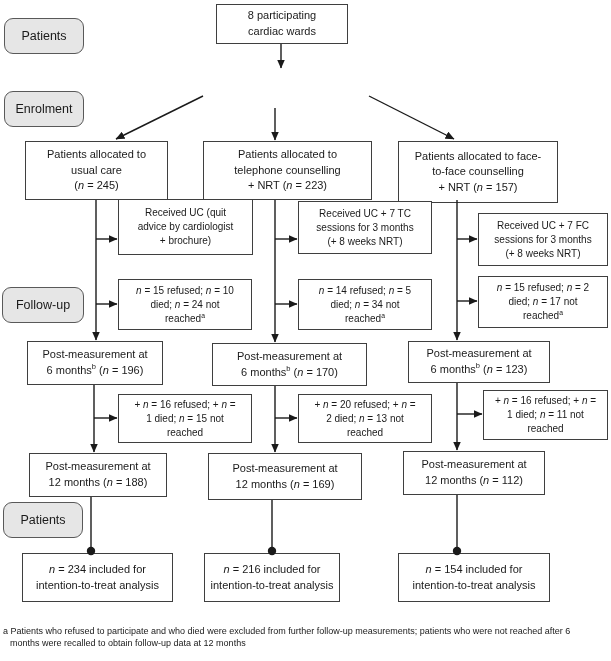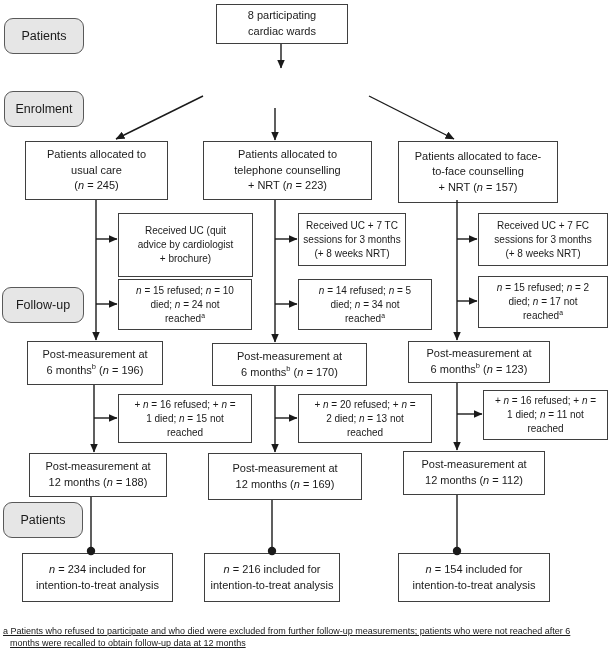--- a/index.html
+++ b/index.html
@@ -39,21 +39,21 @@
 
   svg.connectors{position:absolute;left:0;top:0;pointer-events:none;}
   svg.connectors line{stroke:var(--line);stroke-width:1.4;}
   svg.connectors .arrhead{fill:var(--line);}
   svg.connectors circle.dot{fill:var(--line);stroke:none;}
 
   .footnotes{
     position:absolute;left:3px;top:626px;width:598px;
     font-size:9px;line-height:1.3;
   }
-  .footnote{padding-left:7px;text-indent:-7px;text-decoration:underline;}
+  .footnote{padding-left:7px;text-indent:-7px;}
 </style>
 </head>
 <body>
 
 <div class="canvas">
 
   <div class="slabel" style="left:4px;top:18px;width:80px;height:36px">Patients</div>
   <div class="slabel" style="left:4px;top:91px;width:80px;height:36px">Enrolment</div>
   <div class="slabel" style="left:2px;top:287px;width:82px;height:36px">Follow-up</div>
   <div class="slabel" style="left:3px;top:502px;width:80px;height:36px">Patients</div>
@@ -65,24 +65,24 @@
   <div class="fbox" style="left:25px;top:141px;width:143px;height:59px">
       <span>Patients allocated to<br>usual care<br>(<i>n</i> = 245)</span>
     </div>
   <div class="fbox" style="left:203px;top:141px;width:169px;height:59px">
       <span>Patients allocated to<br>telephone counselling<br>+ NRT (<i>n</i> = 223)</span>
     </div>
   <div class="fbox" style="left:398px;top:141px;width:160px;height:62px">
       <span>Patients allocated to face-<br>to-face counselling<br>+ NRT (<i>n</i> = 157)</span>
     </div>
 
-  <div class="fbox small" style="left:118px;top:213px;width:135px;height:64px">
+  <div class="fbox small" style="left:118px;top:199px;width:135px;height:56px">
       <span>Received UC (quit<br>advice by cardiologist<br>+ brochure)</span>
     </div>
-  <div class="fbox small" style="left:298px;top:213px;width:108px;height:53px">
+  <div class="fbox small" style="left:298px;top:201px;width:134px;height:53px">
       <span>Received UC + 7 TC<br>sessions for 3 months<br>(+ 8 weeks NRT)</span>
     </div>
   <div class="fbox small" style="left:478px;top:213px;width:130px;height:53px">
       <span>Received UC + 7 FC<br>sessions for 3 months<br>(+ 8 weeks NRT)</span>
     </div>
 
   <div class="fbox small" style="left:118px;top:279px;width:134px;height:51px">
       <span><i>n</i> = 15 refused; <i>n</i> = 10<br>died; <i>n</i> = 24 not<br>reached<sup>a</sup></span>
     </div>
   <div class="fbox small" style="left:298px;top:279px;width:134px;height:51px">

